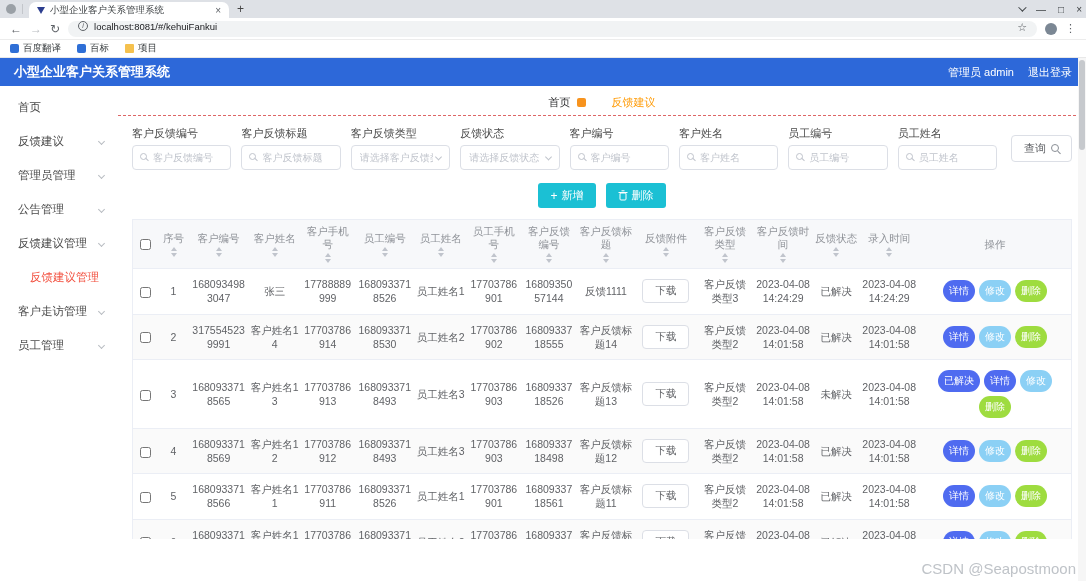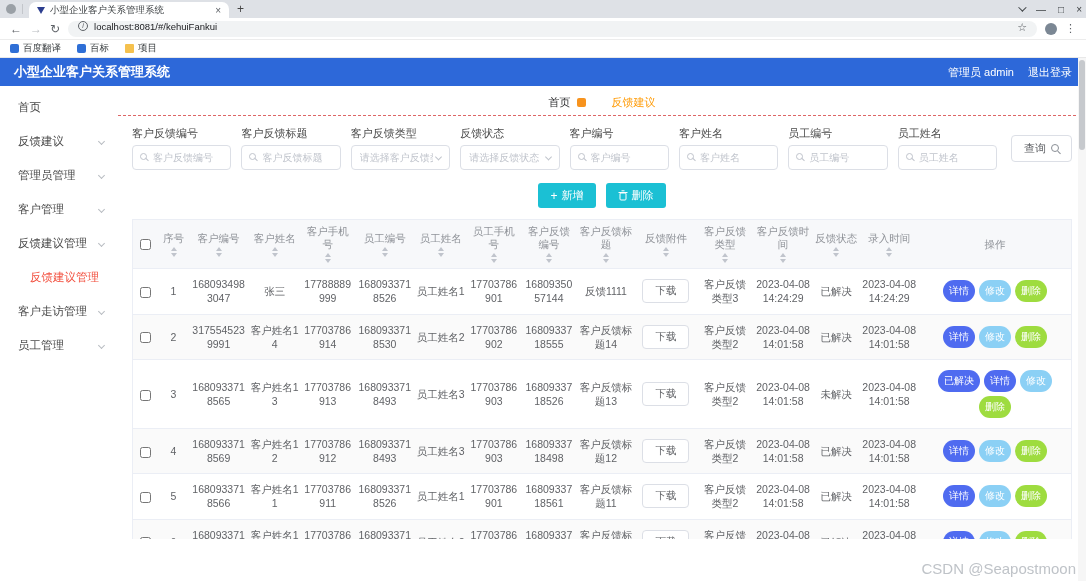--- a/index.html
+++ b/index.html
@@ -185,21 +185,21 @@
       </div>
       <div class="side-item">
         <span>反馈建议</span>
         <i class="chev"></i>
       </div>
       <div class="side-item">
         <span>管理员管理</span>
         <i class="chev"></i>
       </div>
       <div class="side-item">
-        <span>客户管理</span>
+        <span>公告管理</span>
         <i class="chev"></i>
       </div>
       <div class="side-item">
         <span>反馈建议管理</span>
         <i class="chev"></i>
       </div>
       <div class="side-item sub active">
         <span>反馈建议管理</span>
       </div>
       <div class="side-item">

